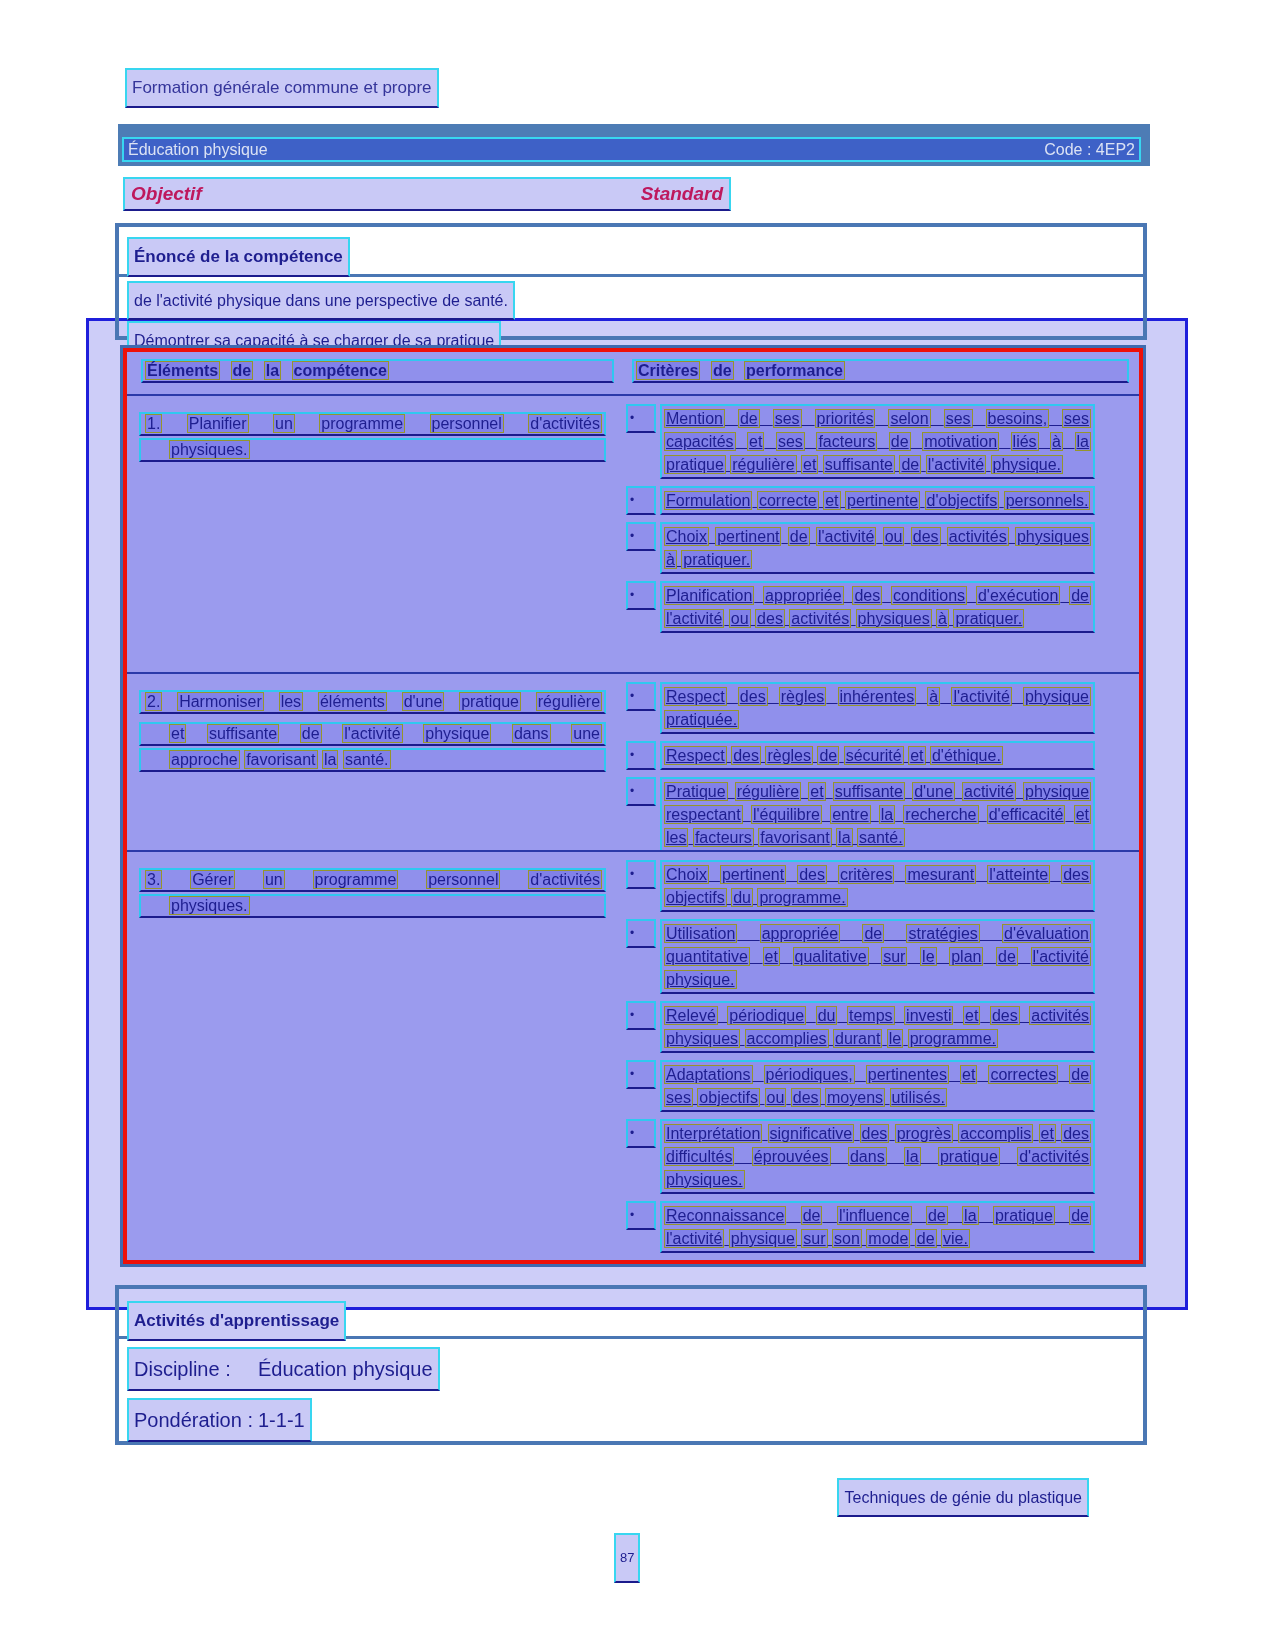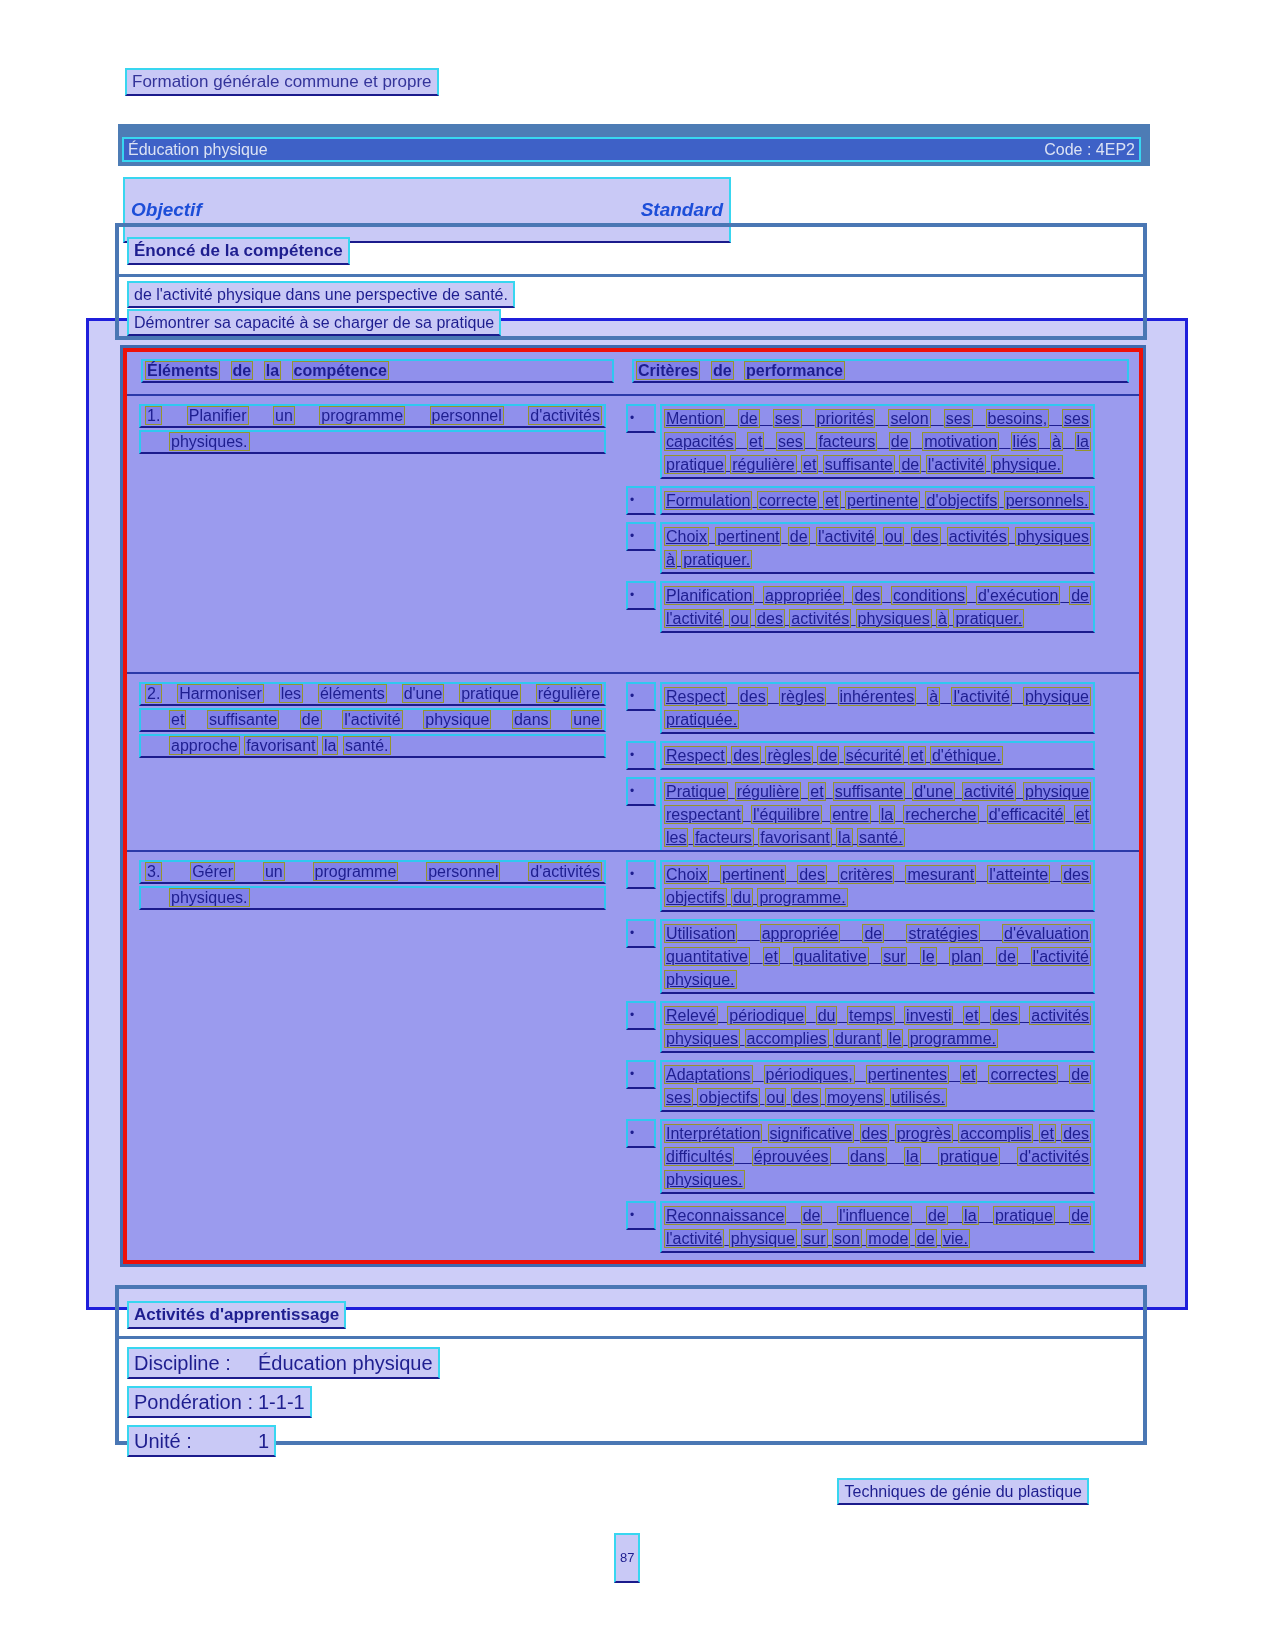--- a/index.html
+++ b/index.html
@@ -3,21 +3,21 @@
 <meta charset="utf-8">
 <style>
   html,body{margin:0;padding:0;background:#ffffff;}
   .page{
     position:relative;width:1275px;height:1651px;background:#ffffff;overflow:hidden;
     font-family:"Liberation Sans","DejaVu Sans",sans-serif;color:#1e1e8f;
   }
   
   .hl{
     display:inline-block;background:#c9c9f6;border:2px solid #38d6f0;
-    border-bottom:2px solid #1b1b8c;padding:2px 5px;line-height:1.2;
+    border-bottom:2px solid #1b1b8c;padding:8px 5px;line-height:1.2;
   }
   
   .bigbox{
     position:absolute;left:86px;top:318px;width:1096px;height:986px;
     background:#cdcdf8;border:3px solid #1f1fdb;z-index:0;
   }
   
   .formation{position:absolute;left:125px;top:68px;font-size:17px;color:#34349a;z-index:2;}
   
   .bar{
@@ -26,22 +26,22 @@
   .bar-inner{
     position:absolute;left:4px;right:9px;bottom:4px;height:21px;
     background:#3e61c7;border:2px solid #38d6f0;
     display:flex;justify-content:space-between;align-items:center;
     padding:0 4px;color:#dbe2f4;font-size:16px;
   }
   
   .obj-std{
     position:absolute;left:123px;top:177px;width:592px;z-index:2;
     background:#c9c9f6;border:2px solid #38d6f0;border-bottom:2px solid #1b1b8c;
-    display:flex;justify-content:space-between;align-items:center;padding:20px 6px;
-    font-size:19px;font-weight:bold;font-style:italic;color:#1d4ed8;
+    display:flex;justify-content:space-between;align-items:center;padding:4px 6px;
+    font-size:19px;font-weight:bold;font-style:italic;color:#be185d;
   }
   
   .section{
     position:absolute;left:115px;width:1032px;z-index:2;
     border:4px solid #4a77b4;background:transparent;box-sizing:border-box;
   }
   .sec-enonce{top:223px;height:117px;}
   .sec-enonce .sec-head{height:50px;border-bottom:3px solid #4a77b4;padding:10px 0 0 8px;box-sizing:border-box;}
   .sec-enonce .sec-body{padding:4px 0 0 8px;}
   .sec-head .hl{font-weight:bold;font-size:17px;}
@@ -62,21 +62,21 @@
   .trow-2{min-height:160px;}
   .trow-3{flex:1;}
   .hcell{font-weight:bold;word-spacing:6px;}
   .hcell-l{padding-left:8px;}
   .hcell-r{padding-left:2px;}
   
   .line{
     background:#9090ec;border:2px solid #2fc8f0;border-bottom-color:#1b1b8c;
   }
   .block-line{display:block;margin:0 10px 2px 6px;padding:1px 2px;white-space:nowrap;}
-  .just{text-align:justify;text-align-last:justify;}
+  .just{text-align:justify;text-align-last:justify;margin-top:8px;}
   .inline-line{
     display:inline;padding:1px 2px;line-height:23px;
     box-decoration-break:clone;text-decoration:underline;-webkit-box-decoration-break:clone;
   }
   
   .w{background:#8181e9;border:1px solid #95952c;padding:0 1px;}
   .lcell{padding:0 8px 0 6px;}
   .lcell .block-line{padding-left:4px;}
   .lcell .indent{padding-left:28px;}
   .rcell{padding:0 44px 0 2px;}
@@ -229,23 +229,20 @@
     <div class="sec-head">
       <span class="hl">Activités d'apprentissage</span>
     </div>
     <div class="sec-body">
       <span class="info-row">
         <span class="hl"><span class="info-label">Discipline :</span><span>Éducation physique</span></span>
       </span>
       <span class="info-row">
         <span class="hl"><span class="info-label">Pondération :</span><span>1-1-1</span></span>
       </span>
-      <span class="info-row">
-        <span class="hl"><span class="info-label">Unité :</span><span>1</span></span>
-      </span>
     </div>
   </div>
 
   <div class="footer-program">
     <span class="hl">Techniques de génie du plastique</span>
   </div>
   <div class="page-num">
     <span class="hl">87</span>
   </div>
 

